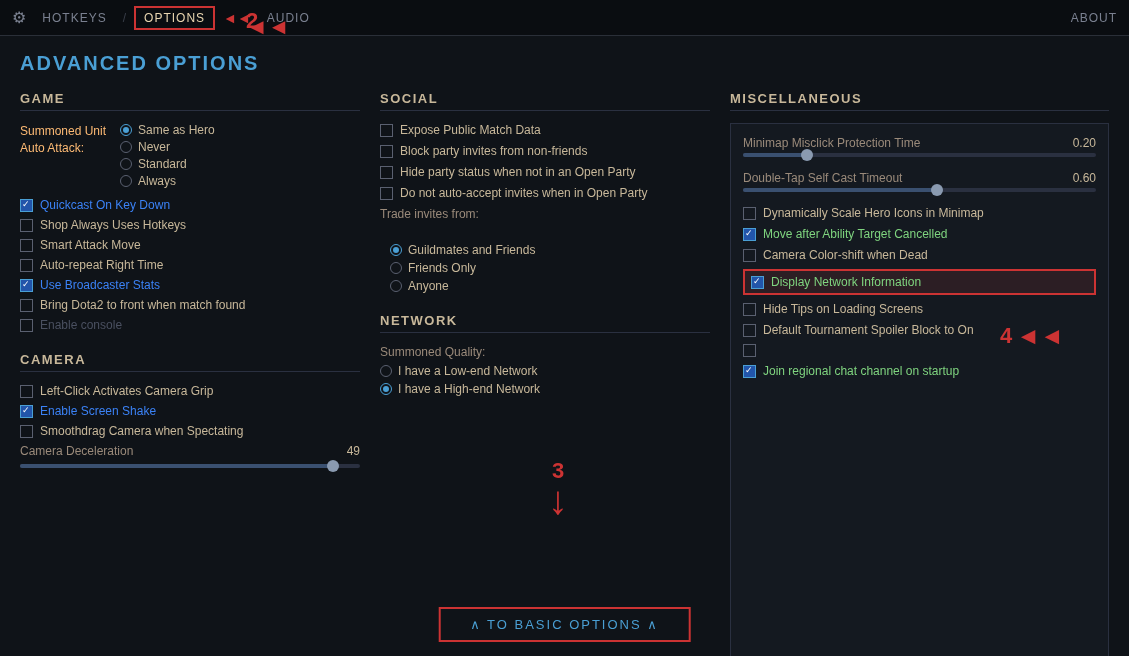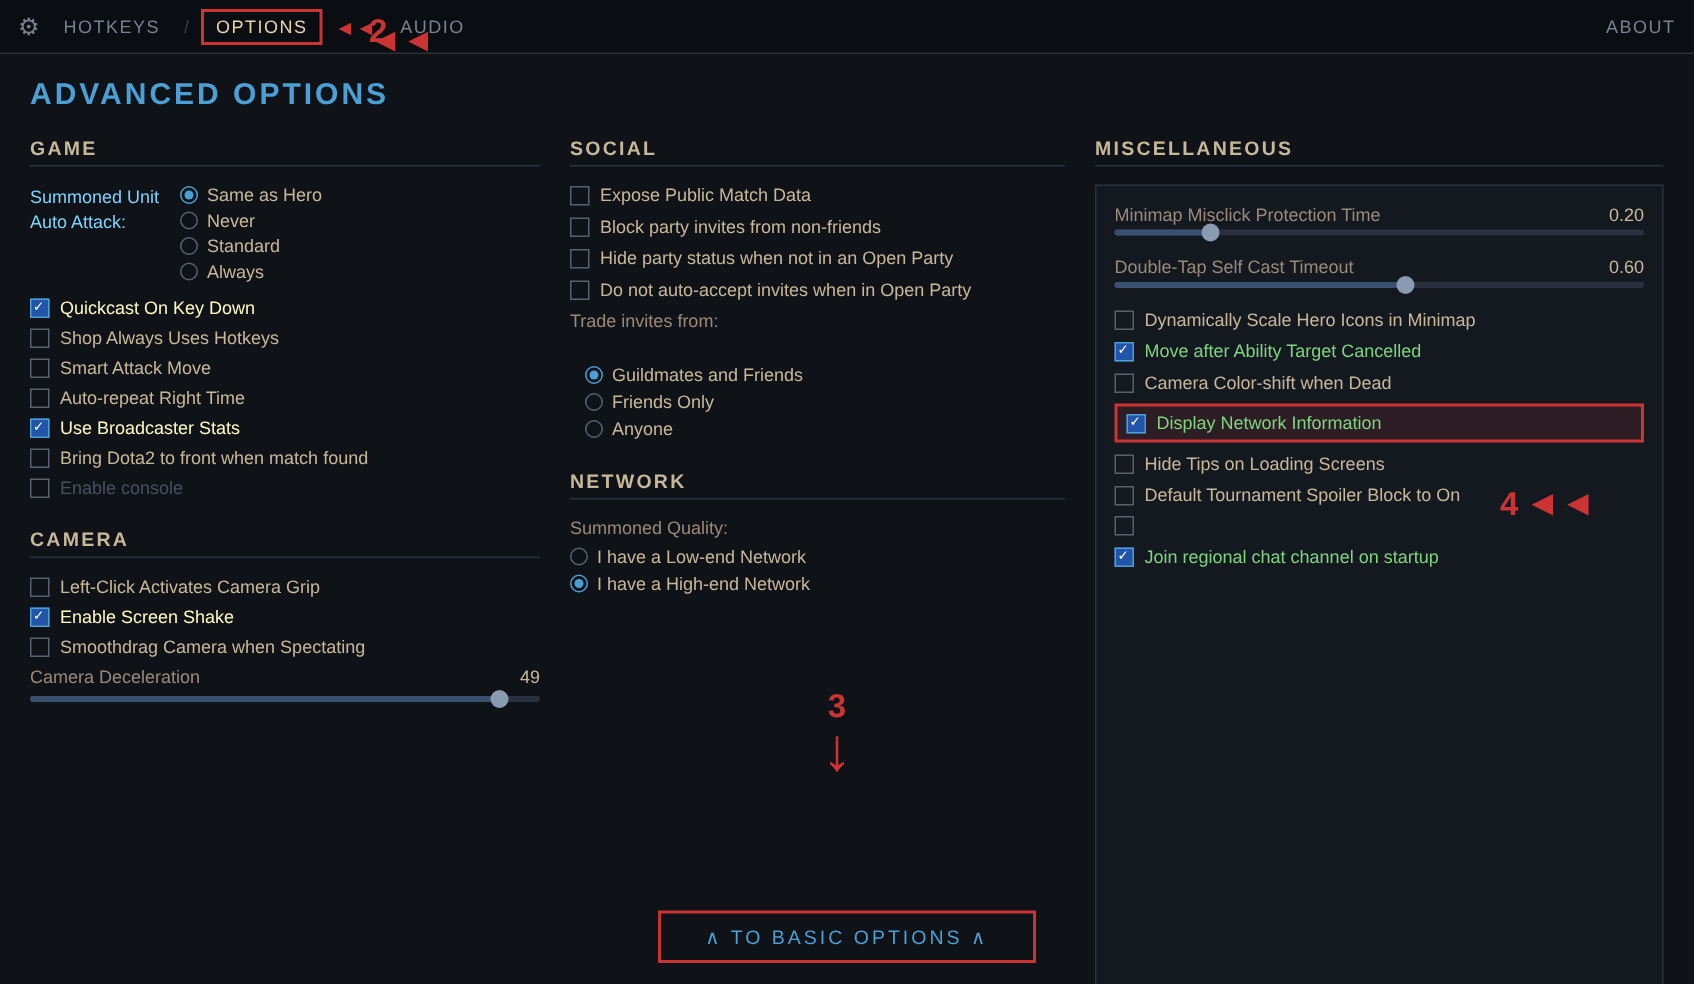--- a/index.html
+++ b/index.html
@@ -114,21 +114,21 @@
     .game-section {
       margin-bottom: 20px;
     }
 
     .summoned-unit-row {
       display: flex;
       align-items: flex-start;
       margin-bottom: 10px;
     }
     .summoned-unit-label {
-      color: #7dd3fc;
+      color: #fdba74;
       font-size: 12px;
       width: 100px;
       flex-shrink: 0;
       line-height: 1.4;
     }
     .radio-group {
       display: flex;
       flex-direction: column;
       gap: 3px;
     }
@@ -187,21 +187,21 @@
       color: #fff;
       font-size: 9px;
       position: absolute;
       top: -1px; left: 1px;
     }
     .checkbox-label {
       color: #c8b89a;
       font-size: 12px;
     }
     .checkbox-label.highlighted {
-      color: #fef9c3;
+      color: #3b82f6;
     }
     .checkbox-label.disabled {
       color: #4a5060;
     }
 
     
     .camera-section {
       margin-top: 10px;
     }
 

